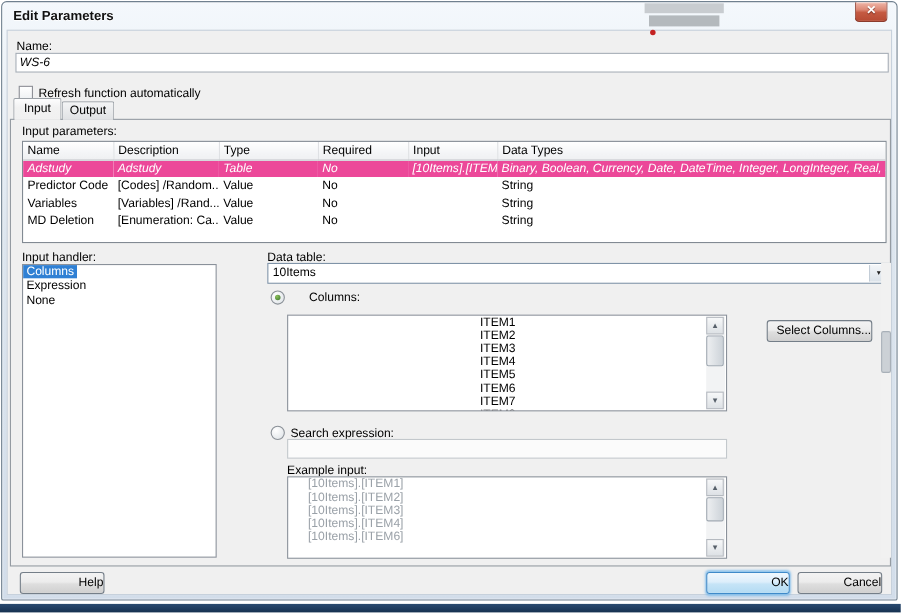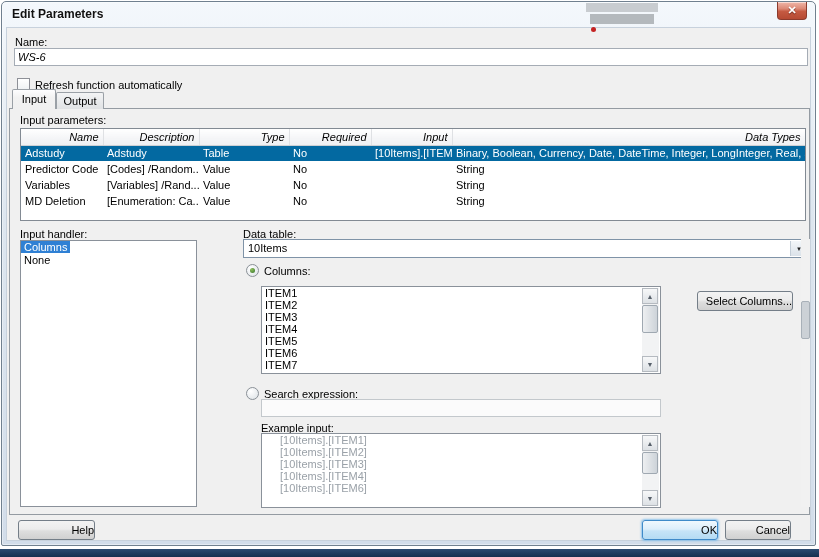--- a/index.html
+++ b/index.html
@@ -53,26 +53,26 @@
          background:linear-gradient(#fdfdfe,#f2f2f2 40%,#f0f0f0); }
   .tab.inactive { left:49px; top:64px; width:48px; height:17px; line-height:16px; z-index:2;
          background:linear-gradient(#f3f4f5,#e0e2e4); }
   .tabpage { position:absolute; left:2px; top:80px; width:801px; height:407px;
          border:1px solid #949ba2; background:#f0f0f0; z-index:1; }
 
   
   .tablewrap { position:absolute; left:10px; top:19px; width:786px; height:93px;
                border:1px solid #828a93; background:#fff; overflow:hidden; }
   table.params { border-collapse:collapse; table-layout:fixed; width:784px; font-size:11px; }
-  table.params th { height:16px; font-weight:normal; text-align:right; padding:0 4px;
+  table.params th { height:16px; font-weight:normal; text-align:left; padding:0 4px;
         background:linear-gradient(#ffffff,#f4f5f7 60%,#eff0f2);
         border-right:1px solid #dfe1e4; border-bottom:1px solid #cdd0d4;
-        white-space:nowrap; overflow:hidden;font-style:italic; }
+        white-space:nowrap; overflow:hidden; }
   table.params td { height:16px; padding:0 4px; white-space:nowrap; overflow:hidden; }
-  tr.selected td { background:#0369a1; color:#fff; }
+  tr.selected td { background:#ec4899; color:#fff;font-style:italic; }
 
   
   .combo { position:absolute; border:1px solid #7f93a7; background:#fff; cursor:pointer; }
   .combo-val { position:absolute; left:4px; top:2px; }
   .combo-btn { position:absolute; right:1px; top:1px; bottom:1px; width:17px;
                background:linear-gradient(#f3f6f9,#dbe2e9); border-left:1px solid #c3cdd7;
                display:flex; align-items:center; justify-content:center; }
   .combo-arrow { font-size:6px; color:#222; }
 
   
@@ -180,35 +180,37 @@
               </tr>
             </tbody>
           </table>
         </div>
 
         <span class="label" style="left:10px; top:119px;">Input handler:</span>
         <div class="lb" style="left:10px; top:131px; width:177px; height:267px;">
           <div class="lbitem selected">
             <span>Columns</span></div>
           <div class="lbitem">
+            <span>Expression</span></div>
+          <div class="lbitem">
             <span>None</span></div>
         </div>
 
         <span class="label" style="left:233px; top:119px;">Data table:</span>
         <div class="combo" style="left:233px; top:130px; width:566px; height:19px;padding-left:48px;">
           <span class="combo-val">10Items</span>
           <span class="combo-btn">
             <span class="combo-arrow">▼</span>
           </span>
         </div>
 
         <span class="radio checked" style="left:236px; top:155px;"></span>
-        <span class="label" style="left:254px; top:156px;">Columns:</span>
-
-        <div class="lb" style="left:251px; top:177px; width:400px; height:88px;">
+        <span class="label" style="left:271px; top:156px;">Columns:</span>
+
+        <div class="lb" style="left:251px; top:177px; width:400px; height:88px;text-align:center;">
           <div style="width:381px; overflow:hidden;">
             <div class="litem">ITEM1</div>
             <div class="litem">ITEM2</div>
             <div class="litem">ITEM3</div>
             <div class="litem">ITEM4</div>
             <div class="litem">ITEM5</div>
             <div class="litem">ITEM6</div>
             <div class="litem">ITEM7</div>
             <div class="litem">ITEM8</div>
           </div>
@@ -250,21 +252,21 @@
             <div class="sb-btn down">
               <span>▼</span>
               </div>
           </div>
         </div>
 
       </div>
 
       <div class="btn" style="left:11px; top:492px; width:77px; height:20px;">Help</div>
       <div class="btn default" style="left:635px; top:492px; width:76px; height:20px;">OK</div>
-      <div class="btn" style="left:718px; top:492px; width:66px; height:20px;">Cancel</div>
+      <div class="btn" style="left:718px; top:492px; width:77px; height:20px;">Cancel</div>
 
     </div>
   </div>
 
   <div class="redact1"></div>
   <div class="redact2"></div>
   <div class="reddot"></div>
   <div class="bottomstrip"></div>
 
 </div>

